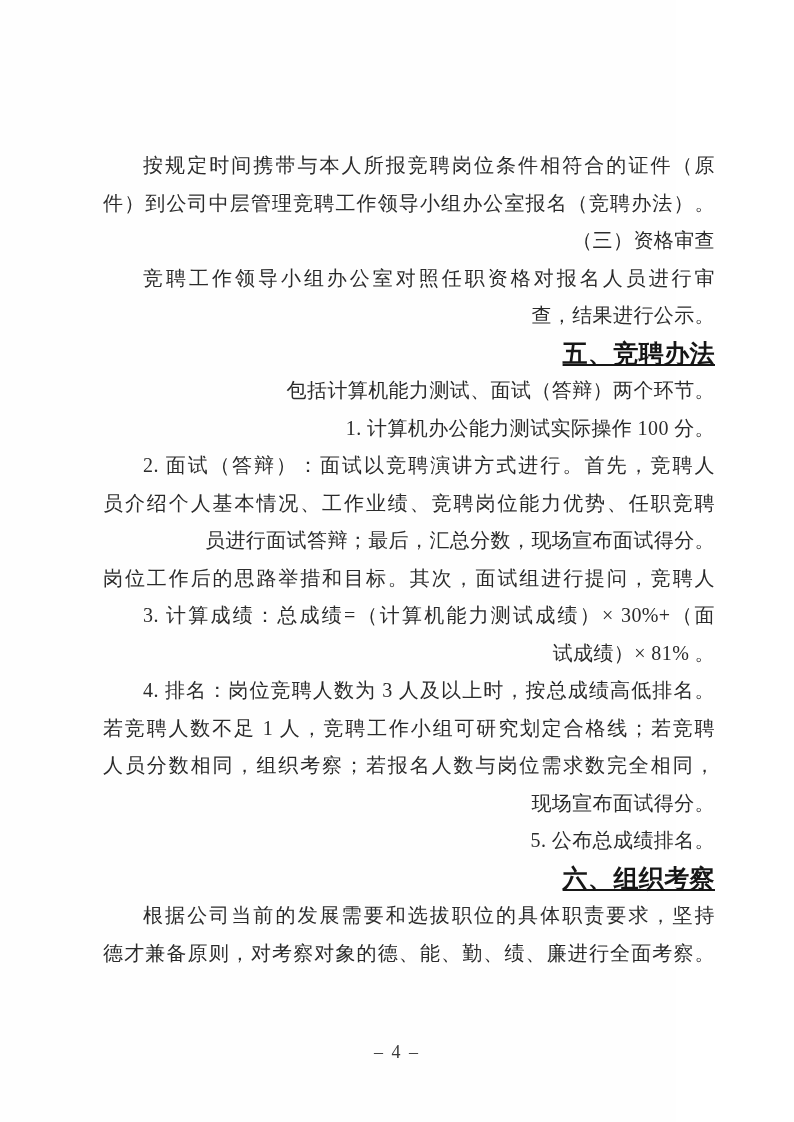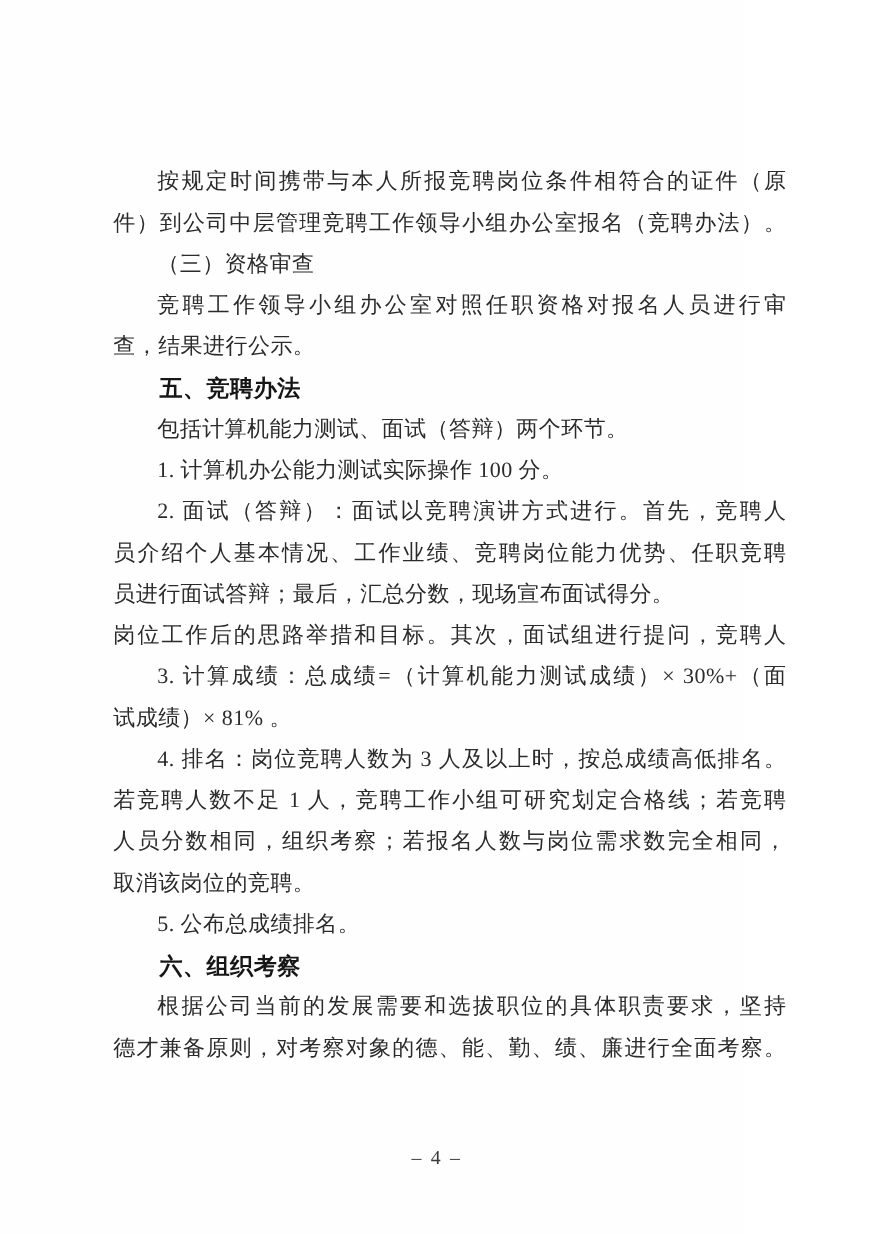--- a/index.html
+++ b/index.html
@@ -23,35 +23,37 @@
     top: 147px;
     left: 103px;
     width: 612px;
   }
   .ln {
     font-size: 20px;
     line-height: 37.5px;
     height: 37.5px;
     white-space: nowrap;
     letter-spacing: 0.4px;
+    text-align: right;
   }
   
   .ind { text-indent: 2em; }
   
   .jst {
     white-space: normal;
     text-align: justify;
     text-align-last: justify;
   }
   
   .hd {
     font-family: "Liberation Sans", "DejaVu Sans", sans-serif;
     font-weight: 700;
-    font-size: 21px;
+    font-size: 25px;
     color: #161616;
+    text-decoration: underline;
   }
   .footer {
     position: absolute;
     top: 1040px;
     left: 0;
     width: 794px;
     text-align: center;
     font-size: 18px;
     line-height: 24px;
     color: #3a3a3a;
@@ -73,21 +75,21 @@
     <div class="ln ind">1. 计算机办公能力测试实际操作 100 分。</div>
     <div class="ln ind jst">2. 面试（答辩）：面试以竞聘演讲方式进行。首先，竞聘人</div>
     <div class="ln jst">员介绍个人基本情况、工作业绩、竞聘岗位能力优势、任职竞聘</div>
     <div class="ln">员进行面试答辩；最后，汇总分数，现场宣布面试得分。</div>
     <div class="ln jst">岗位工作后的思路举措和目标。其次，面试组进行提问，竞聘人</div>
     <div class="ln ind jst">3. 计算成绩：总成绩=（计算机能力测试成绩）× 30%+（面</div>
     <div class="ln">试成绩）× 81% 。</div>
     <div class="ln ind jst">4. 排名：岗位竞聘人数为 3 人及以上时，按总成绩高低排名。</div>
     <div class="ln jst">若竞聘人数不足 1 人，竞聘工作小组可研究划定合格线；若竞聘</div>
     <div class="ln jst">人员分数相同，组织考察；若报名人数与岗位需求数完全相同，</div>
-    <div class="ln">取消该岗位的竞聘。</div>
+    <div class="ln">现场宣布面试得分。</div>
     <div class="ln ind">5. 公布总成绩排名。</div>
     <div class="ln ind hd">六、组织考察</div>
     <div class="ln ind jst">根据公司当前的发展需要和选拔职位的具体职责要求，坚持</div>
     <div class="ln jst">德才兼备原则，对考察对象的德、能、勤、绩、廉进行全面考察。</div>
   </div>
 
   <div class="footer">– 4 –</div>
 </div>
 
 </body></html>

